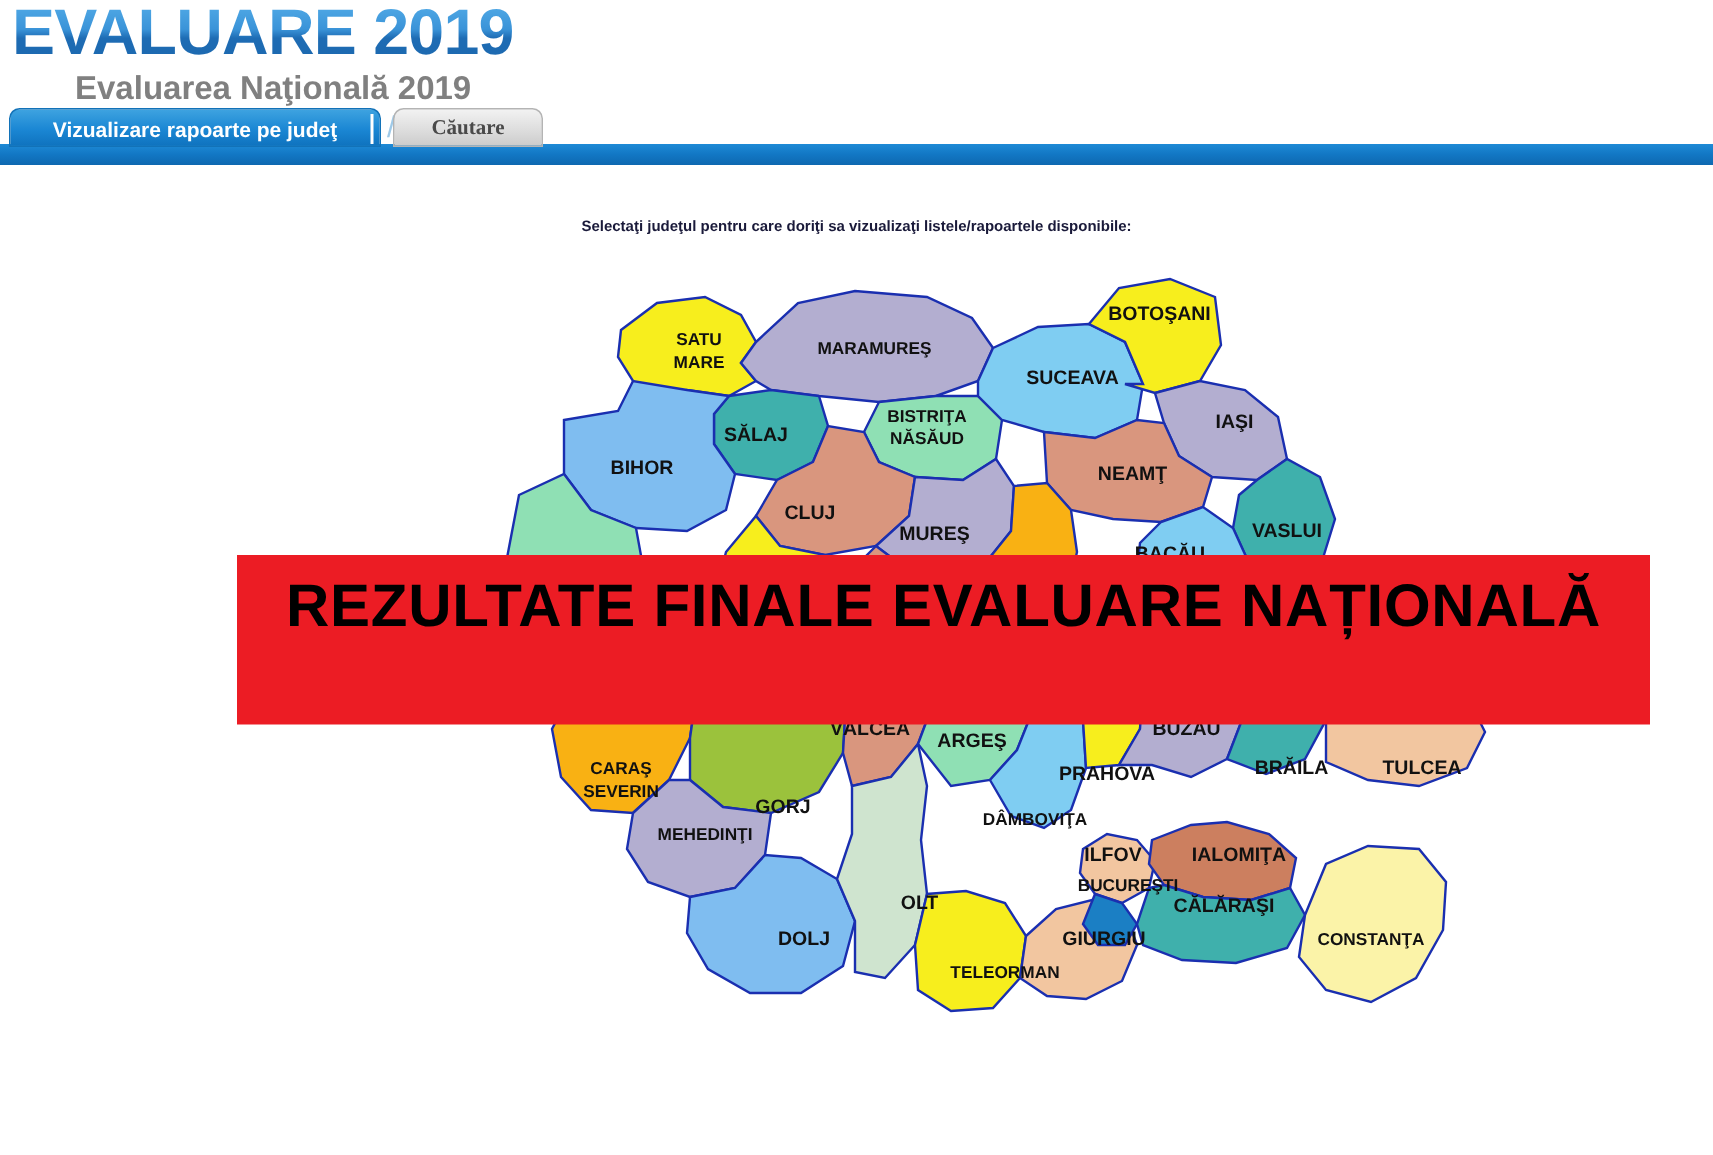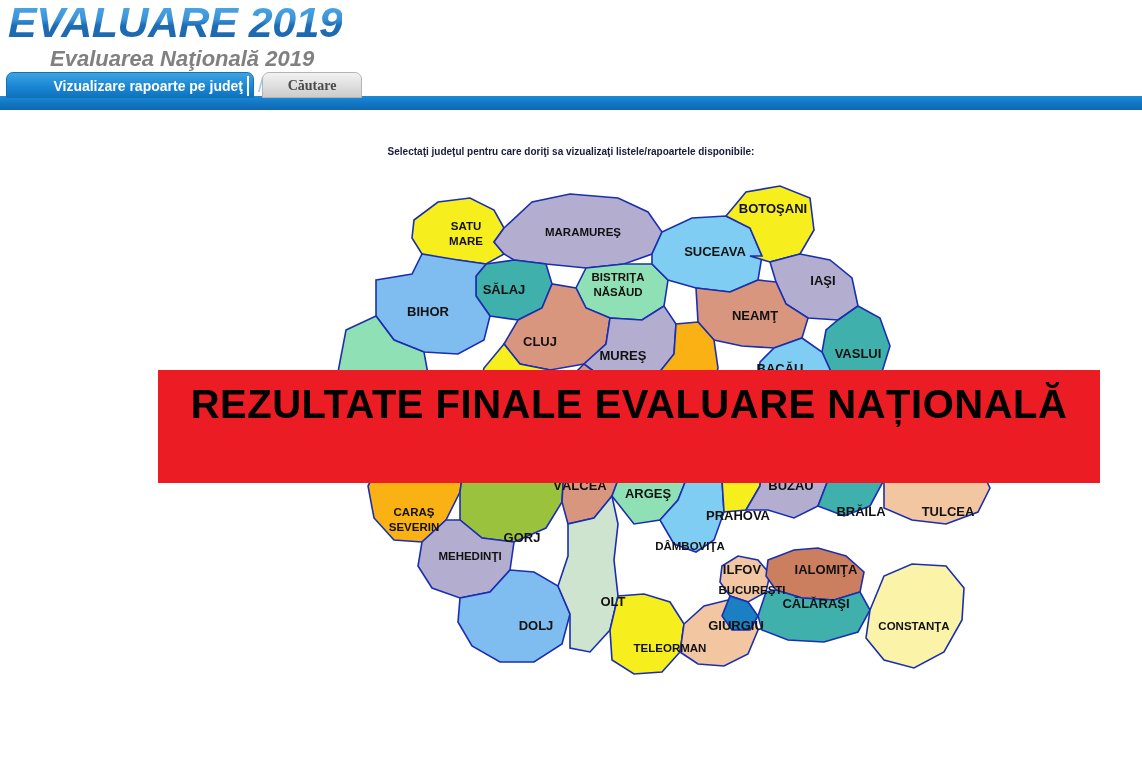--- a/index.html
+++ b/index.html
@@ -4,21 +4,21 @@
 <style>
   html,body{margin:0;padding:0;}
   body{
     width:1142px;height:770px;
     background:#ffffff;
     font-family:"Liberation Sans", sans-serif;
     overflow:hidden;
     position:relative;
   }
   
-  .header{position:relative;height:70px;font-style:italic;}
+  .header{position:relative;height:70px;}
   .brand-title{
     position:absolute;left:8px;top:-2px;
     font-size:43px;font-weight:bold;letter-spacing:-0.5px;
     background:linear-gradient(180deg,#4aa8e8 0%,#2f86d0 45%,#1f6fb8 55%,#17序5a9 100%);
     background:linear-gradient(180deg,#57b0ea 0%,#3a93d8 44%,#1e6cb4 56%,#1b67ad 100%);
     -webkit-background-clip:text;background-clip:text;
     color:#2b82cc;
     -webkit-text-fill-color:transparent;
     white-space:nowrap;
   }
@@ -38,21 +38,20 @@
     border-top-left-radius:7px;border-top-right-radius:7px;
     box-sizing:border-box;white-space:nowrap;
   }
   .tab-active{
     left:6px;width:248px;
     background:linear-gradient(180deg,#3ea3e0 0%,#1b87d4 55%,#0f73bf 100%);
     color:#ffffff;
     border:1px solid #1272b8;
     padding:0 10px;
     transform:skewX(0deg);
-    text-align:right;
   }
   .tab-active .caret{
     position:absolute;right:4px;top:3px;width:2px;height:20px;background:#ffffff;
   }
   .tab-inactive{
     left:262px;width:100px;
     background:linear-gradient(180deg,#f2f2f2 0%,#dcdcdc 60%,#cccccc 100%);
     color:#4a4a4a;
     border:1px solid #b4b4b4;
     font-family:Liberation Serif, serif;

